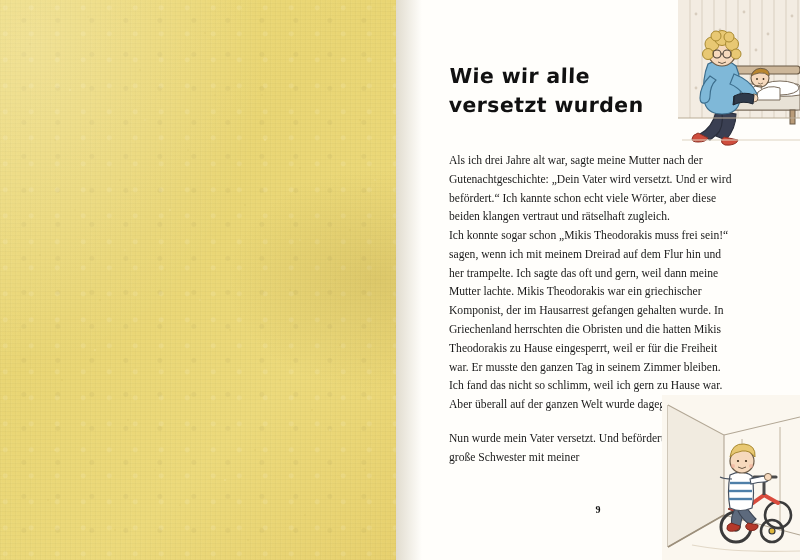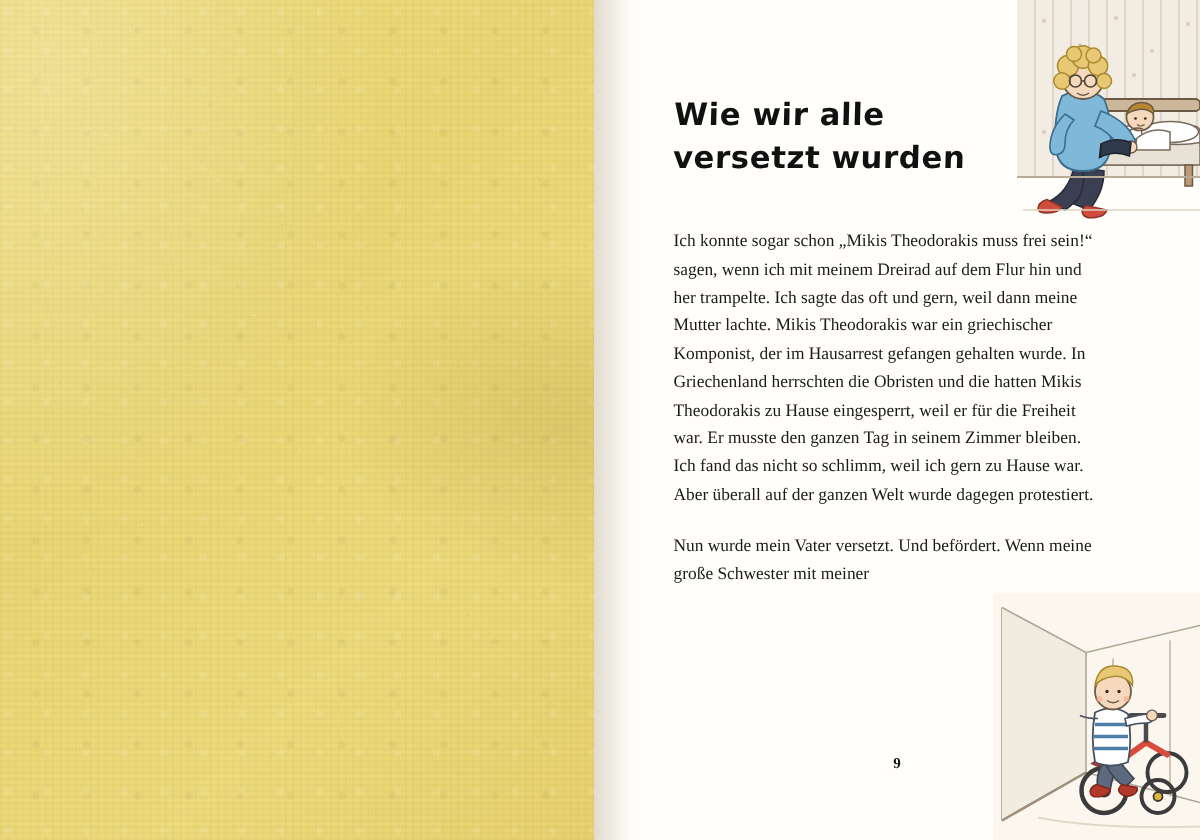--- a/index.html
+++ b/index.html
@@ -289,20 +289,21 @@
 
           <path d="M48 118 L170 118" stroke="#b9ab96" stroke-width="1.2"></path>
           <path d="M52 140 L170 140" stroke="#ded3c1" stroke-width="1"></path>
         </g>
       </svg>
     </div>
 
     <div class="chapter-title">Wie wir alle versetzt wurden</div>
 
     <div class="body-text">
+      <p>Als ich drei Jahre alt war, sagte meine Mutter nach der Gutenachtgeschichte: „Dein Vater wird versetzt. Und er wird befördert.“ Ich kannte schon echt viele Wörter, aber diese beiden klangen vertraut und rätselhaft zugleich.</p>
       <p>Ich konnte sogar schon „Mikis Theodorakis muss frei sein!“ sagen, wenn ich mit meinem Dreirad auf dem Flur hin und her trampelte. Ich sagte das oft und gern, weil dann meine Mutter lachte. Mikis Theodorakis war ein griechischer Komponist, der im Hausarrest gefangen gehalten wurde. In Griechenland herrschten die Obristen und die hatten Mikis Theodorakis zu Hause eingesperrt, weil er für die Freiheit war. Er musste den ganzen Tag in seinem Zimmer bleiben. Ich fand das nicht so schlimm, weil ich gern zu Hause war. Aber überall auf der ganzen Welt wurde dagegen protestiert.</p>
       <p class="gap">Nun wurde mein Vater versetzt. Und befördert. Wenn meine große Schwester mit meiner</p>
     </div>
 
     <div class="illo-bottom">
       <svg width="168" height="165" viewBox="0 0 168 165">
         <defs>
           <clipPath id="clipBot">
               <rect x="0" y="0" width="168" height="165"></rect>
             </clipPath>

